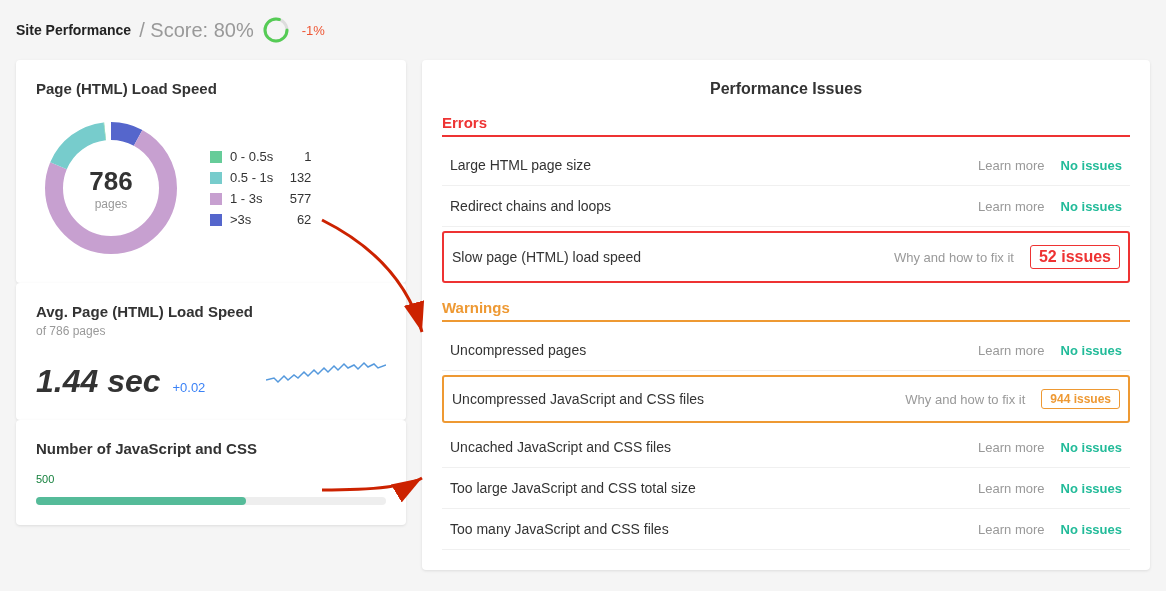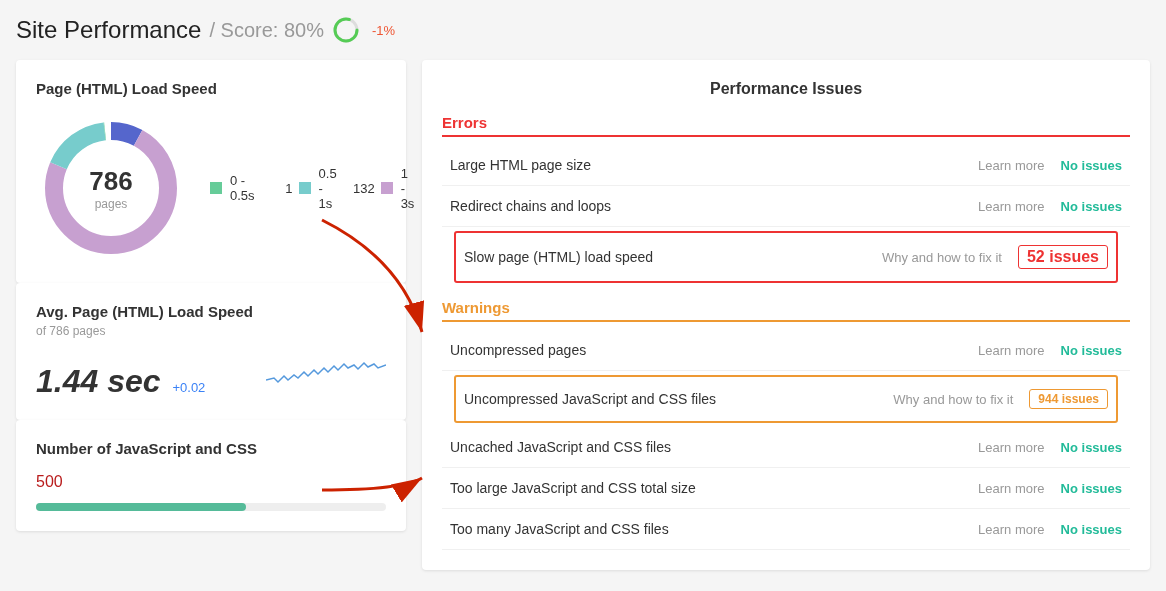--- a/index.html
+++ b/index.html
@@ -1,68 +1,68 @@
 <!DOCTYPE html>
 <html><head>
   <meta charset="utf-8">
   <style>
     * { box-sizing: border-box; margin: 0; padding: 0; }
     body { font-family: Arial, sans-serif; font-size: 14px; color: #333; background: #f5f5f5; padding: 16px; }
 
     .page-header { display: flex; align-items: center; gap: 8px; margin-bottom: 16px; }
-    .page-title-main { font-size: 24px; font-weight: normal; color: #222; }
+    .page-title-main { font-size: 14px; font-weight: bold; color: #222; }
     .page-title-score { font-size: 20px; color: #999; }
     .score-circle { display: inline-block; width: 28px; height: 28px; }
     .score-delta { font-size: 13px; color: #e53; margin-left: 4px; }
 
     .main-layout { display: flex; gap: 16px; }
 
     .left-panel { display: flex; flex-direction: column; width: 390px; flex-shrink: 0; }
 
     .card { background: #fff; border-radius: 4px; padding: 20px; box-shadow: 0 1px 3px rgba(0,0,0,0.1); }
     .card-title { font-size: 15px; font-weight: bold; margin-bottom: 16px; }
 
     
     .donut-section { display: flex; align-items: center; gap: 24px; }
     .donut-wrap { position: relative; width: 150px; height: 150px; flex-shrink: 0; }
     .donut-wrap svg { width: 150px; height: 150px; }
     .donut-center { position: absolute; top: 50%; left: 50%; transform: translate(-50%, -50%); text-align: center; }
     .donut-count { font-size: 26px; font-weight: bold; }
     .donut-label { font-size: 12px; color: #999; }
 
-    .legend { display: flex; flex-direction: row; gap: 6px; }
+    .legend { display: flex; flex-direction: column; gap: 6px; }
     .legend-row { display: flex; align-items: center; gap: 8px; font-size: 13px; }
     .legend-color { width: 12px; height: 12px; display: inline-block; }
     .legend-text { flex: 1; }
     .legend-val { color: #333; text-align: right; min-width: 30px; }
 
     
     .avg-card-subtitle { font-size: 12px; color: #999; margin-top: -12px; margin-bottom: 12px; }
     .avg-speed-row { display: flex; align-items: flex-end; justify-content: space-between; }
     .avg-speed-val { font-size: 32px; font-weight: bold; font-style: italic; }
     .avg-speed-delta { font-size: 13px; color: #3b82f6; margin-left: 8px; }
     .sparkline-wrap { width: 120px; height: 50px; }
     .sparkline-wrap svg { width: 100%; height: 100%; }
 
     
     .js-card-bar { margin-top: 8px; }
-    .bar-label { font-size: 16px; color: #b91c1c; margin-bottom: 12px; }
+    .bar-label { font-size: 11px; color: #15803d; margin-bottom: 12px; }
     .bar-track { height: 8px; background: #eee; border-radius: 4px; width: 100%; }
     .bar-fill { height: 100%; border-radius: 4px; background: #5b9; }
 
     
     .right-panel { flex: 1; background: #fff; border-radius: 4px; padding: 20px; box-shadow: 0 1px 3px rgba(0,0,0,0.1); }
     .right-panel-title { font-size: 16px; font-weight: bold; margin-bottom: 16px; text-align: center; }
 
     .section-header { font-size: 15px; font-weight: bold; margin-bottom: 8px; padding-bottom: 4px; border-bottom: 2px solid; }
     .section-errors .section-header { color: #e33; border-color: #e33; }
     .section-warnings .section-header { color: #e93; border-color: #e93; }
 
     .issue-row { display: flex; align-items: center; padding: 12px 8px; border-bottom: 1px solid #f0f0f0; position: relative; }
-    .issue-row.highlighted { border: 2px solid #e33; border-radius: 3px; margin: 4px 12px; }
+    .issue-row.highlighted { border: 2px solid #e33; border-radius: 3px; margin: 4px 0; }
     .issue-name { flex: 1; font-size: 14px; }
     .issue-link { color: #999; font-size: 13px; margin-right: 16px; cursor: pointer; text-decoration: none; }
     .badge-green { color: #2b9; font-size: 13px; font-weight: bold; }
     .badge-red { background: #fff; border: 1px solid #e33; color: #e33; padding: 2px 8px; border-radius: 3px; font-size: 16px; font-weight: bold; white-space: nowrap; }
     .badge-orange { background: #fff; border: 1px solid #e93; color: #e93; padding: 2px 8px; border-radius: 3px; font-size: 12px; font-weight: bold; white-space: nowrap; }
 
     .section-warnings { margin-top: 16px; }
 
     svg.donut { transform: rotate(-90deg); }
   </style>

